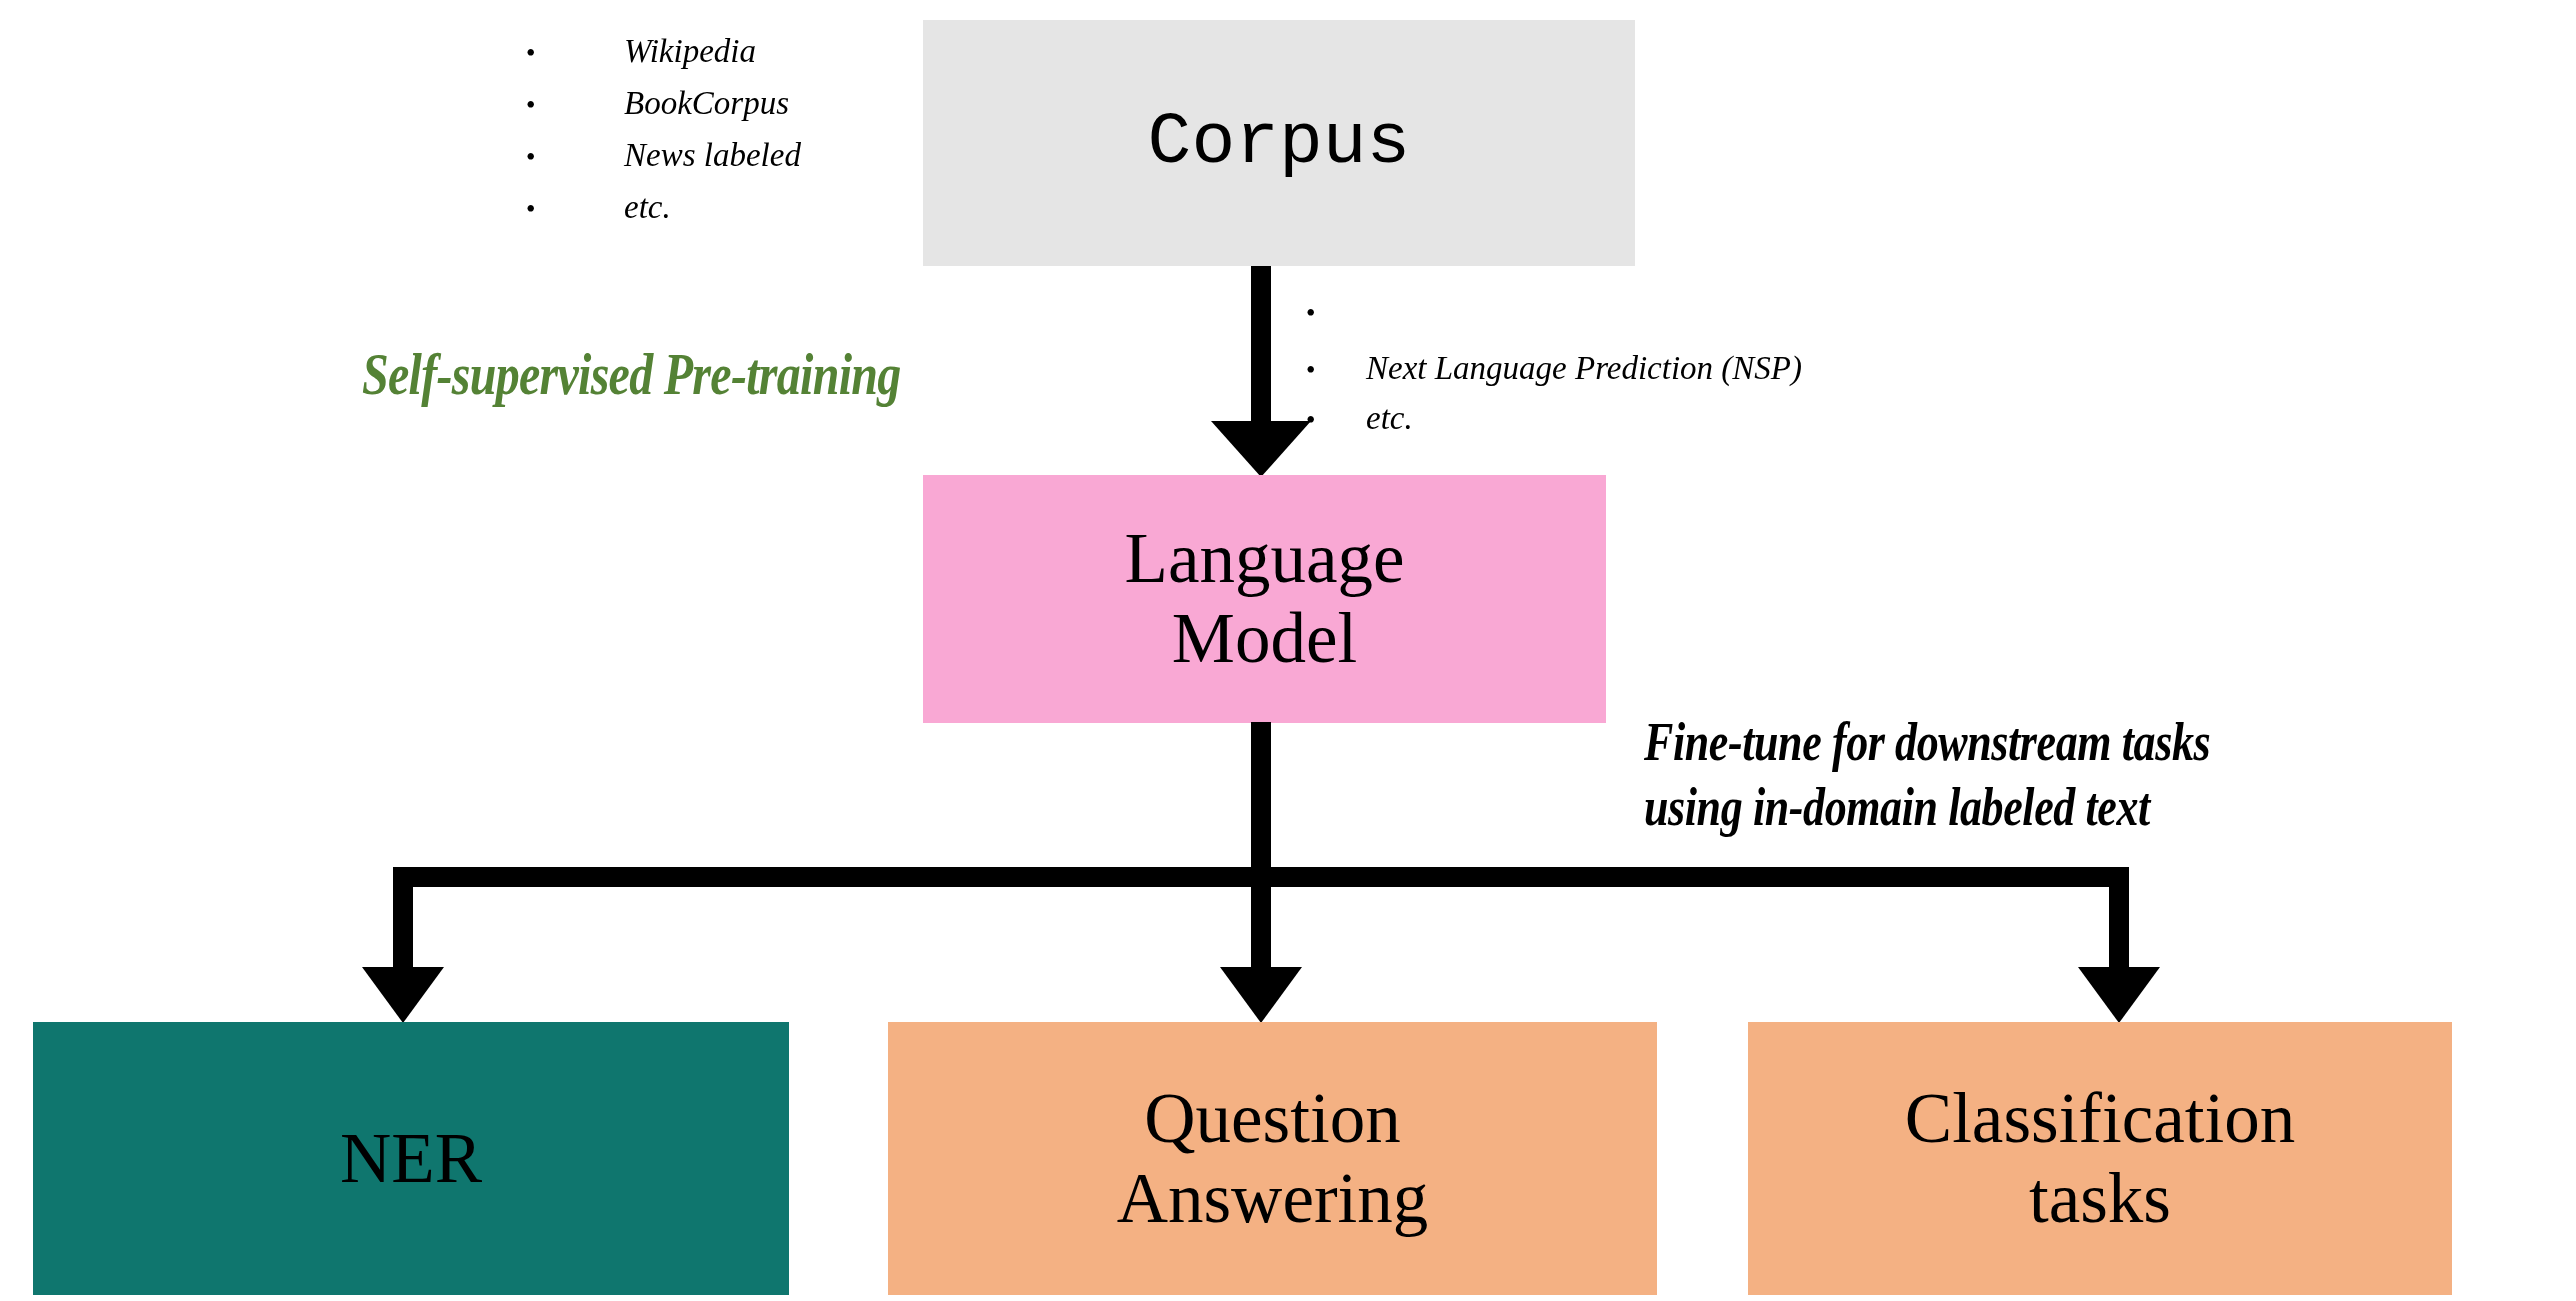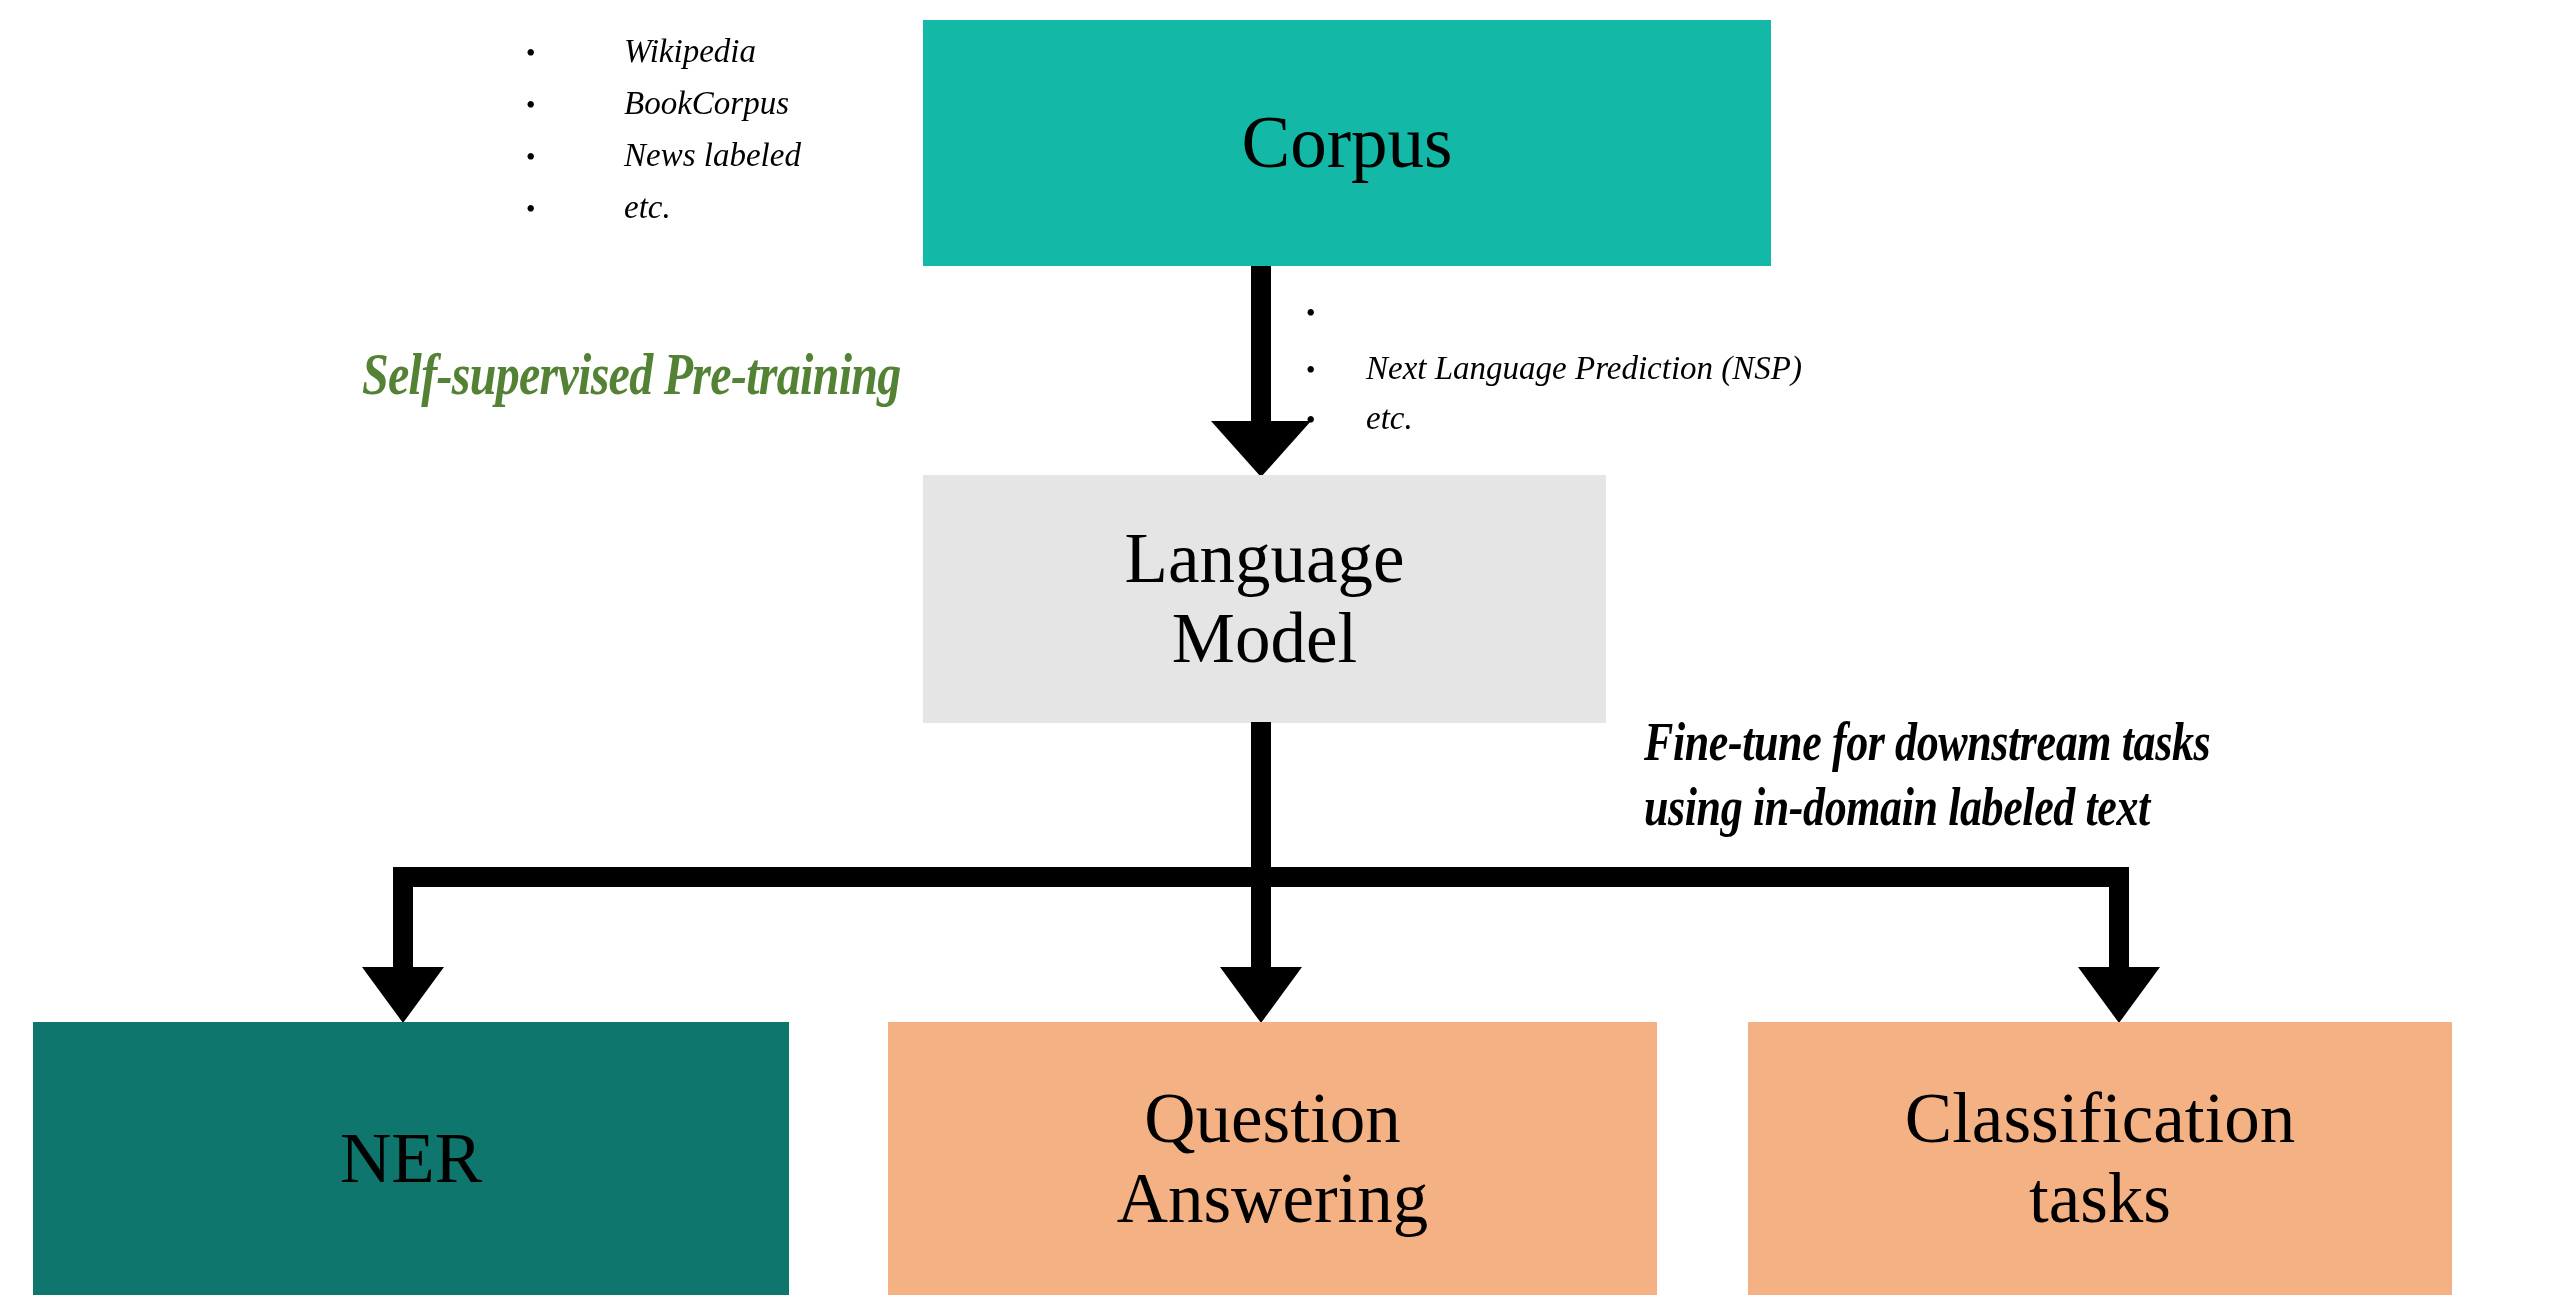--- a/index.html
+++ b/index.html
@@ -30,31 +30,32 @@
     line-height: 1.12;
   }
   .box-label {
     display: block;
     white-space: pre-line;
   }
 
   #corpus-box {
     left: 923px;
     top: 20px;
-    width: 848px;
+    width: 712px;
     height: 246px;
-    background: #14b8a6;
+    background: #e5e5e5;
     font-size: 73px;
+    font-family: Liberation Mono, monospace;
   }
   #language-model-box {
     left: 923px;
     top: 475px;
     width: 683px;
     height: 248px;
-    background: #e5e5e5;
+    background: #f9a8d4;
     font-size: 71px;
   }
   #ner-box {
     left: 33px;
     top: 1022px;
     width: 756px;
     height: 273px;
     background: #0f766e;
     font-size: 71px;
   }

